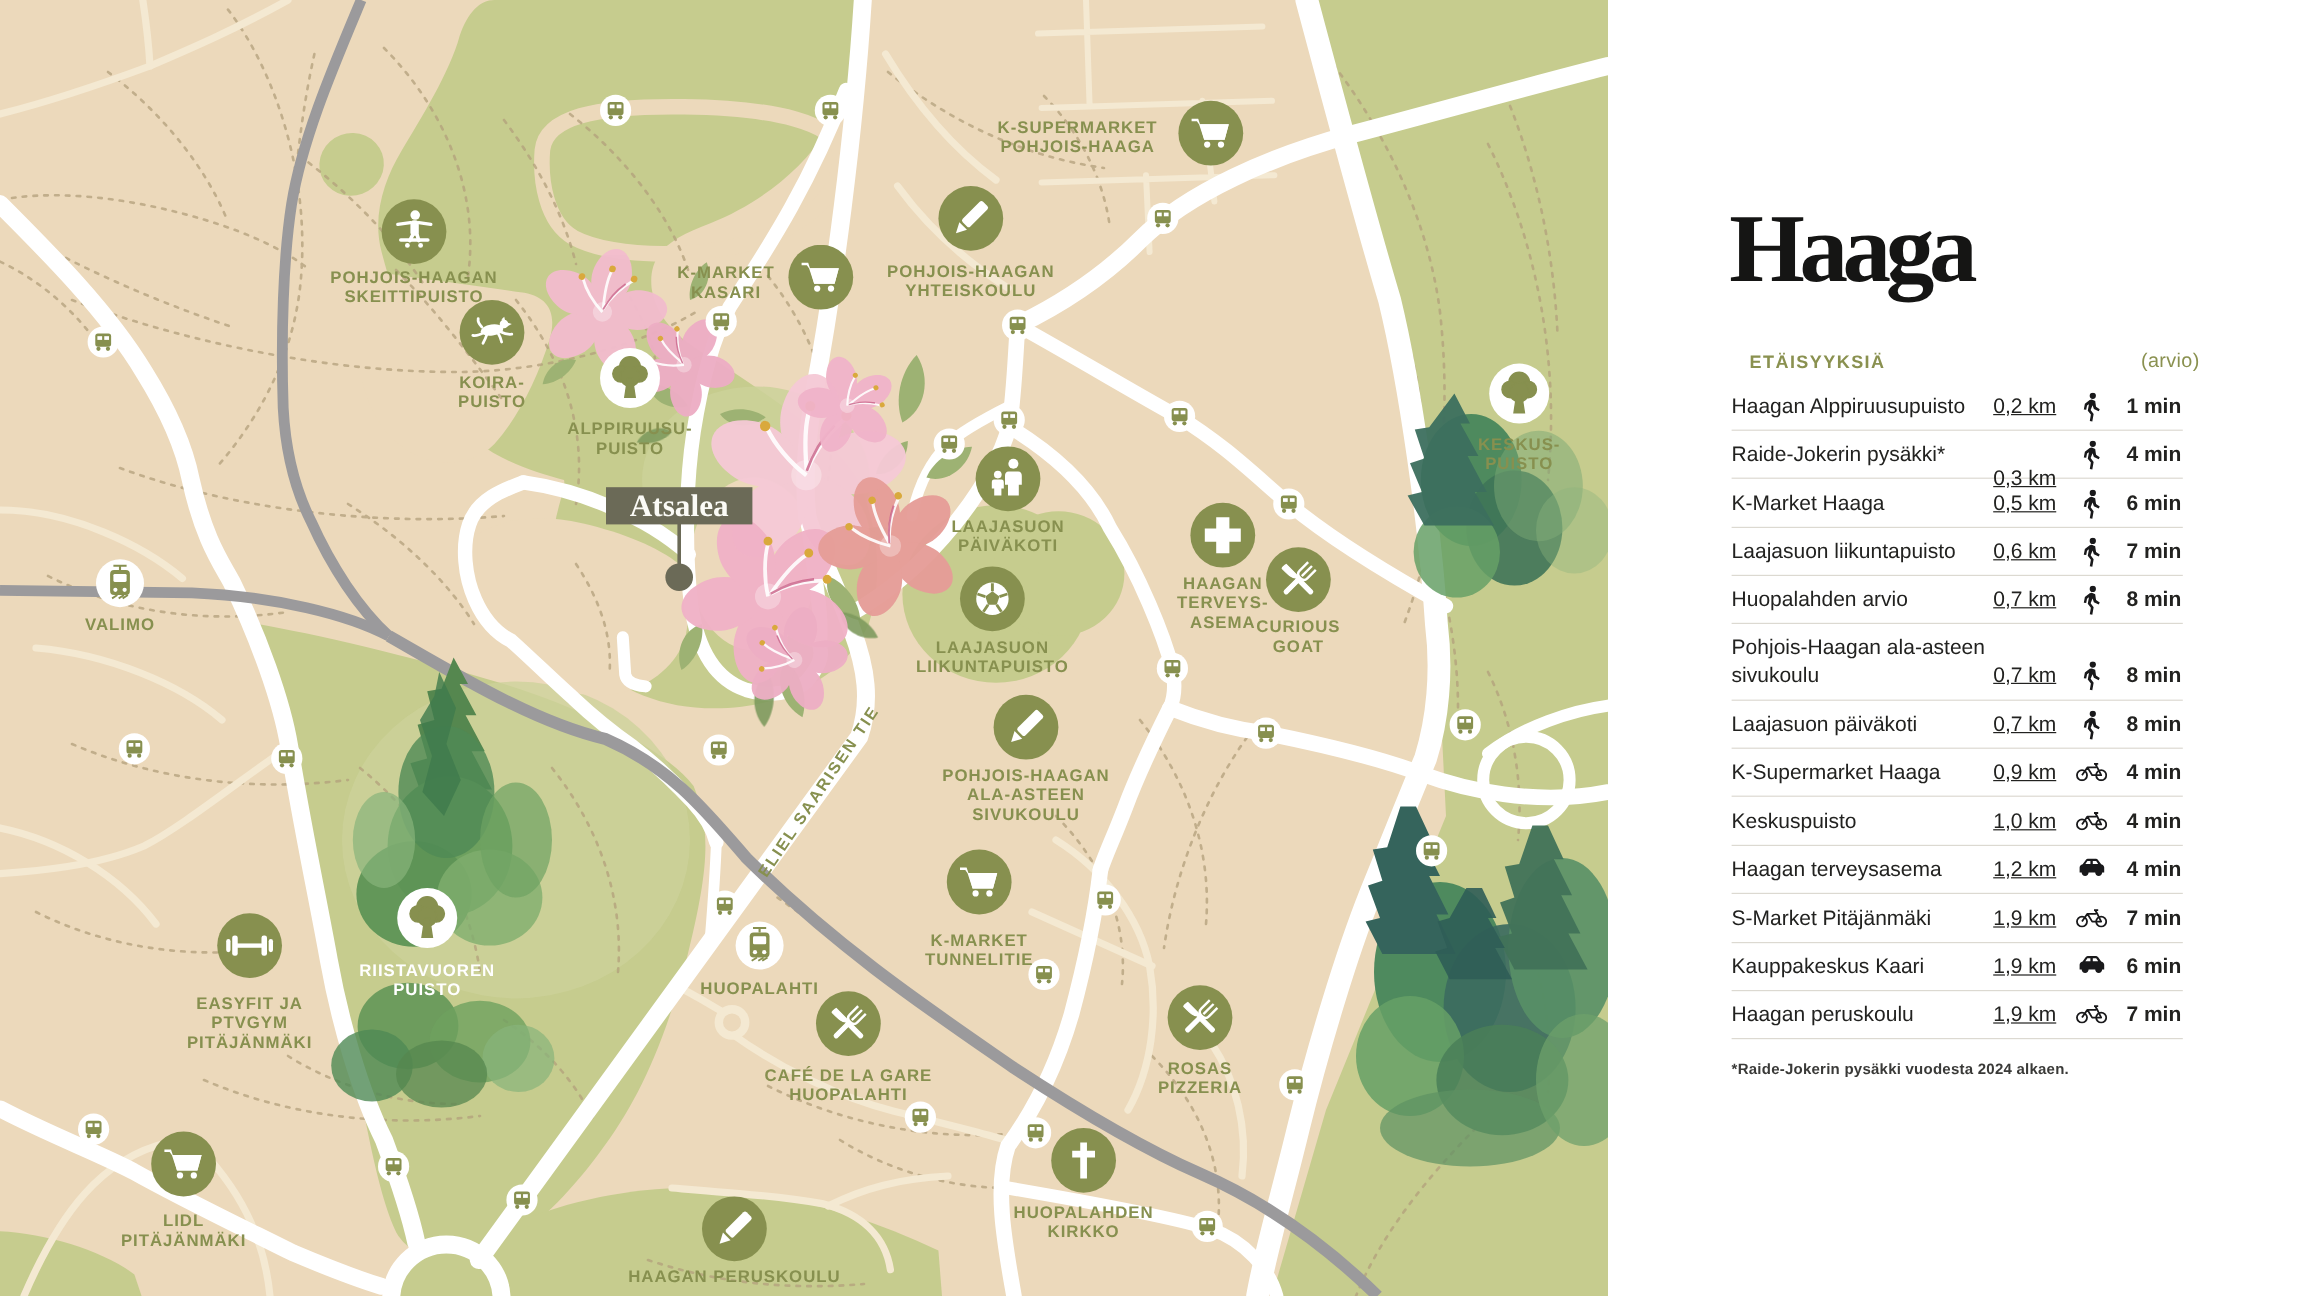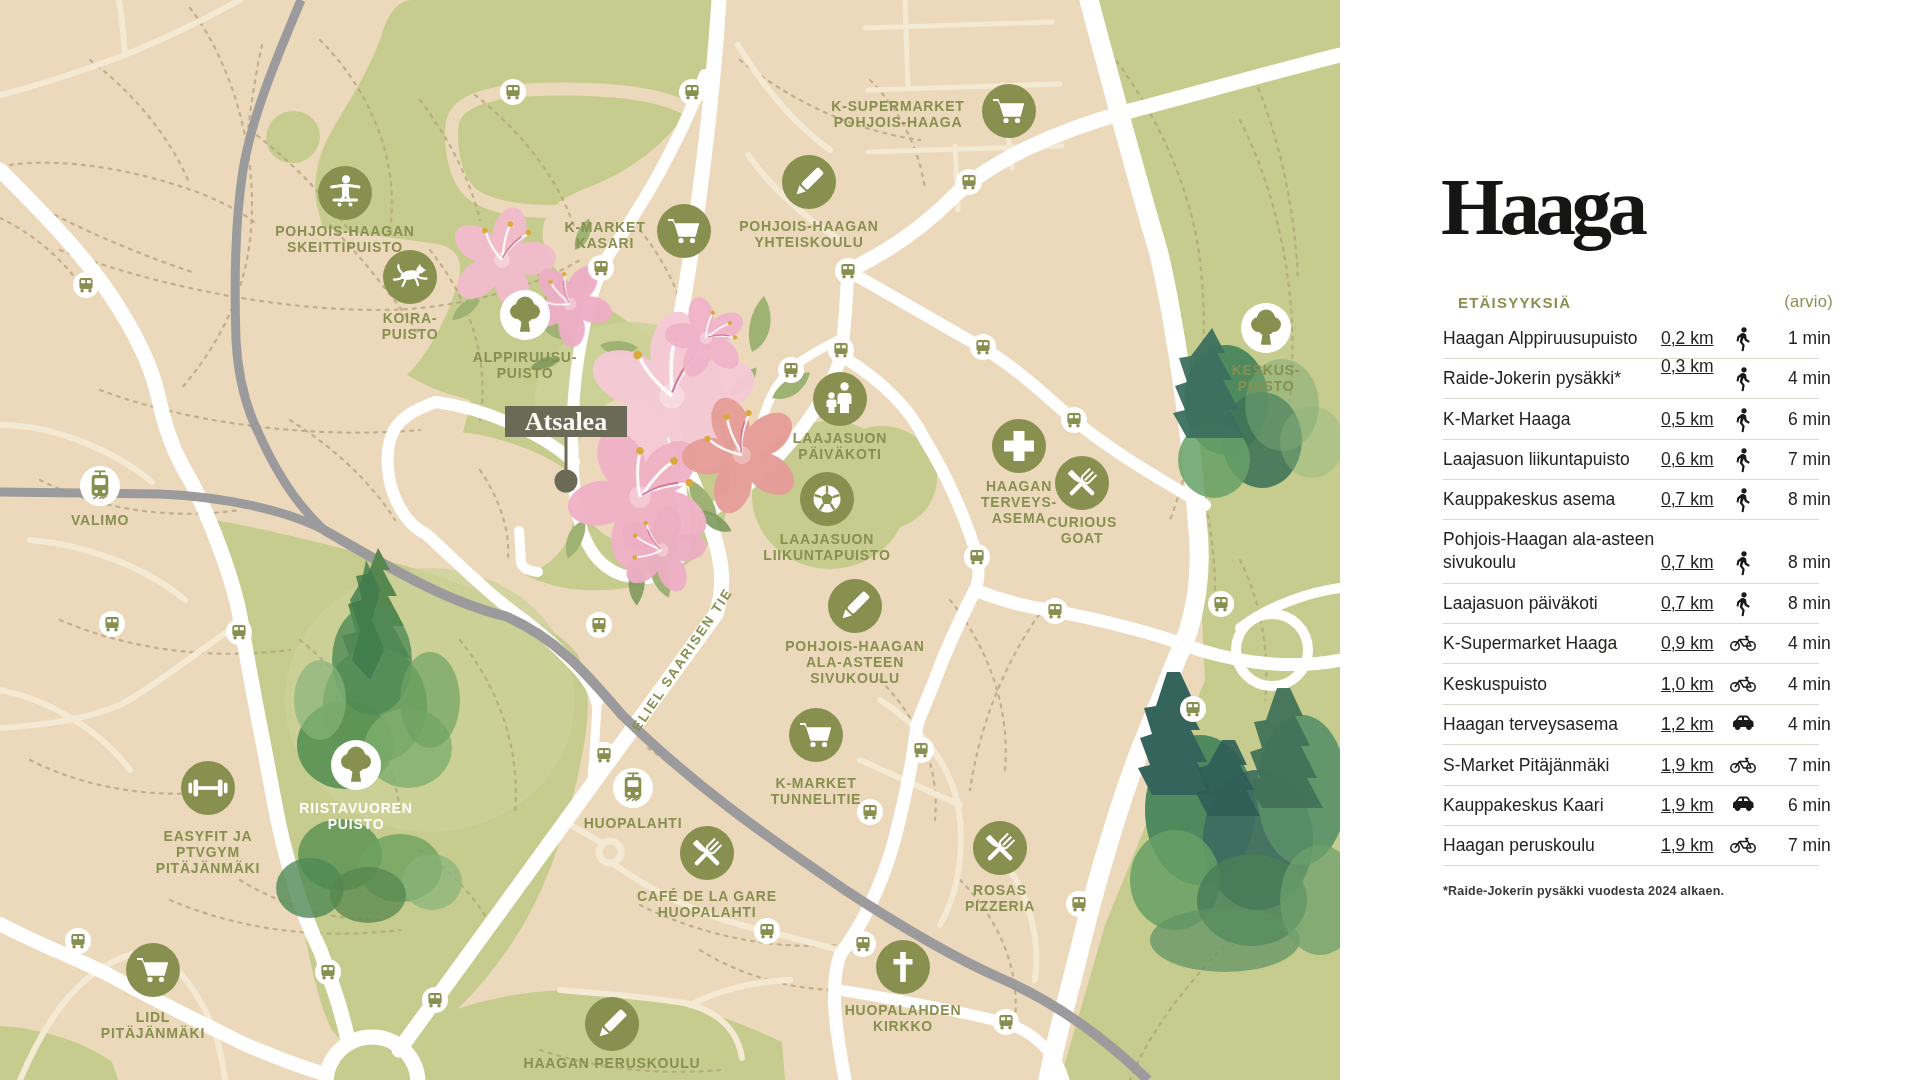--- a/index.html
+++ b/index.html
@@ -10,21 +10,21 @@
   .h1{font-family:"Liberation Serif",serif;font-weight:700;font-size:81px;color:#151514;
       position:absolute;left:101px;top:161px;letter-spacing:-4.5px;}
   .ehead{position:absolute;left:118px;top:294px;width:375px;}
   .ehead .t{font-weight:700;font-size:15px;letter-spacing:1.2px;color:#8a9150;}
   .ehead .a{position:absolute;right:0;top:-2px;font-weight:400;font-size:16.5px;color:#8a9150;letter-spacing:0.3px;}
   .sep{position:absolute;left:103px;width:376px;height:1px;background:#dcd9d1;}
   .nm,.km,.tm{position:absolute;font-size:17.5px;color:#222220;line-height:20px;white-space:nowrap;}
   .nm{left:103px;}
   .km{left:321px;text-decoration:underline;}
   .ic{position:absolute;left:390px;width:26px;text-align:center;}
-  .tm{left:448px;}
+  .tm{left:432px;font-weight:bold;}
   .foot{position:absolute;left:103px;top:884px;font-size:12.5px;font-weight:700;color:#3a3a38;letter-spacing:0.2px;}
 </style>
 </head>
 <body>
 <div id="stage">
 
 <div id="mapwrap">
 <svg width="1340" height="1080" viewBox="0 0 1340 1080">
 
 <rect x="0" y="0" width="1340" height="1080" fill="#ecd9bb"></rect>
@@ -733,21 +733,21 @@
 
 <div class="nm" style="top:328px">Haagan Alppiruusupuisto</div>
 <div class="km" style="top:328px">0,2 km</div>
       <div class="ic" style="top:327px"><svg width="19" height="25" viewBox="0 0 19 25" fill="#19191b">
           <circle cx="10" cy="2.8" r="2.6"></circle>
           <path d="M9.2,6 L12,7.2 L12.7,12 L15.8,14 L14.9,15.8 L10.9,13.8 L9.8,10.8 L8.2,14.7 L10.7,18 L9.6,24.2 L7.5,23.8 L8.4,18.5 L5.8,15.2 L6.8,9.8 L5.2,10.9 L4.5,14.5 L2.5,14.2 L3.4,9.4 L7.4,6.3 Z"></path>
         </svg></div>
       <div class="tm" style="top:328px">1 min</div>
 
 <div class="nm" style="top:368px">Raide-Jokerin pysäkki*</div>
-<div class="km" style="top:356px">0,3 km</div>
+<div class="km" style="top:388px">0,3 km</div>
       <div class="ic" style="top:367px"><svg width="19" height="25" viewBox="0 0 19 25" fill="#19191b">
           <circle cx="10" cy="2.8" r="2.6"></circle>
           <path d="M9.2,6 L12,7.2 L12.7,12 L15.8,14 L14.9,15.8 L10.9,13.8 L9.8,10.8 L8.2,14.7 L10.7,18 L9.6,24.2 L7.5,23.8 L8.4,18.5 L5.8,15.2 L6.8,9.8 L5.2,10.9 L4.5,14.5 L2.5,14.2 L3.4,9.4 L7.4,6.3 Z"></path>
         </svg></div>
       <div class="tm" style="top:368px">4 min</div>
 
 <div class="nm" style="top:409px">K-Market Haaga</div>
 <div class="km" style="top:409px">0,5 km</div>
       <div class="ic" style="top:408px"><svg width="19" height="25" viewBox="0 0 19 25" fill="#19191b">
           <circle cx="10" cy="2.8" r="2.6"></circle>
@@ -756,21 +756,21 @@
       <div class="tm" style="top:409px">6 min</div>
 
 <div class="nm" style="top:449px">Laajasuon liikuntapuisto</div>
 <div class="km" style="top:449px">0,6 km</div>
       <div class="ic" style="top:448px"><svg width="19" height="25" viewBox="0 0 19 25" fill="#19191b">
           <circle cx="10" cy="2.8" r="2.6"></circle>
           <path d="M9.2,6 L12,7.2 L12.7,12 L15.8,14 L14.9,15.8 L10.9,13.8 L9.8,10.8 L8.2,14.7 L10.7,18 L9.6,24.2 L7.5,23.8 L8.4,18.5 L5.8,15.2 L6.8,9.8 L5.2,10.9 L4.5,14.5 L2.5,14.2 L3.4,9.4 L7.4,6.3 Z"></path>
         </svg></div>
       <div class="tm" style="top:449px">7 min</div>
 
-<div class="nm" style="top:489px">Kauppakeskus asema</div>
+<div class="nm" style="top:489px">Huopalahden arvio</div>
 <div class="km" style="top:489px">0,7 km</div>
       <div class="ic" style="top:488px"><svg width="19" height="25" viewBox="0 0 19 25" fill="#19191b">
           <circle cx="10" cy="2.8" r="2.6"></circle>
           <path d="M9.2,6 L12,7.2 L12.7,12 L15.8,14 L14.9,15.8 L10.9,13.8 L9.8,10.8 L8.2,14.7 L10.7,18 L9.6,24.2 L7.5,23.8 L8.4,18.5 L5.8,15.2 L6.8,9.8 L5.2,10.9 L4.5,14.5 L2.5,14.2 L3.4,9.4 L7.4,6.3 Z"></path>
         </svg></div>
       <div class="tm" style="top:489px">8 min</div>
 
 <div class="nm" style="top:529px">Pohjois-Haagan ala-asteen</div>
 <div class="nm" style="top:552px">sivukoulu</div>
 <div class="km" style="top:552px">0,7 km</div>

